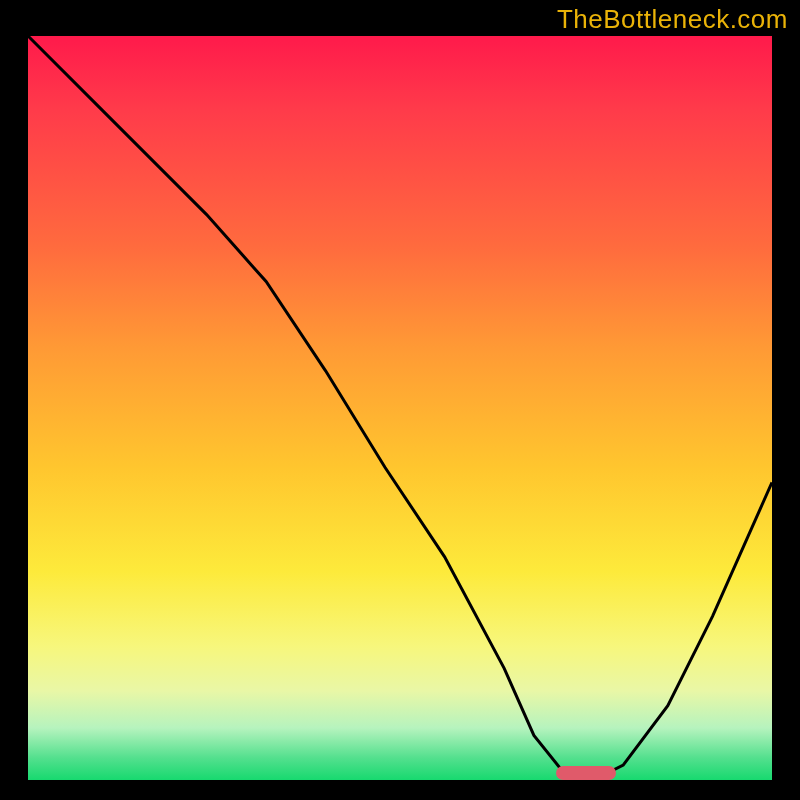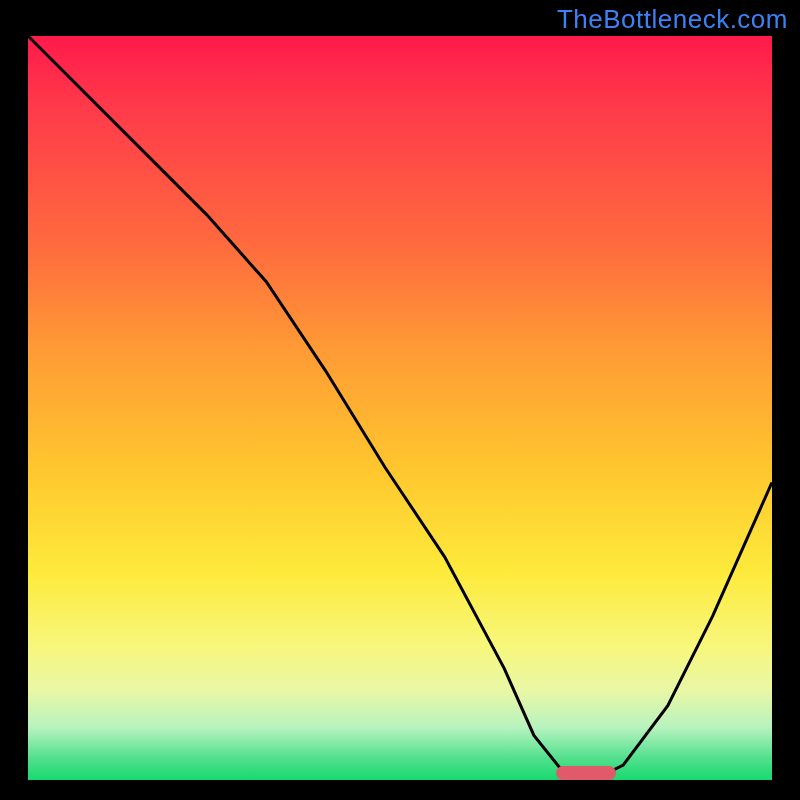--- a/index.html
+++ b/index.html
@@ -14,21 +14,21 @@
   .frame {
     position: relative;
     width: 800px;
     height: 800px;
     background: #000;
   }
   .watermark {
     position: absolute;
     top: 4px;
     right: 12px;
-    color: #3b82f6;
+    color: #eab308;
     font-size: 26px;
     letter-spacing: 0.5px;
     font-weight: 400;
     user-select: none;
   }
   .plot {
     position: absolute;
     left: 28px;
     top: 36px;
     width: 744px;

